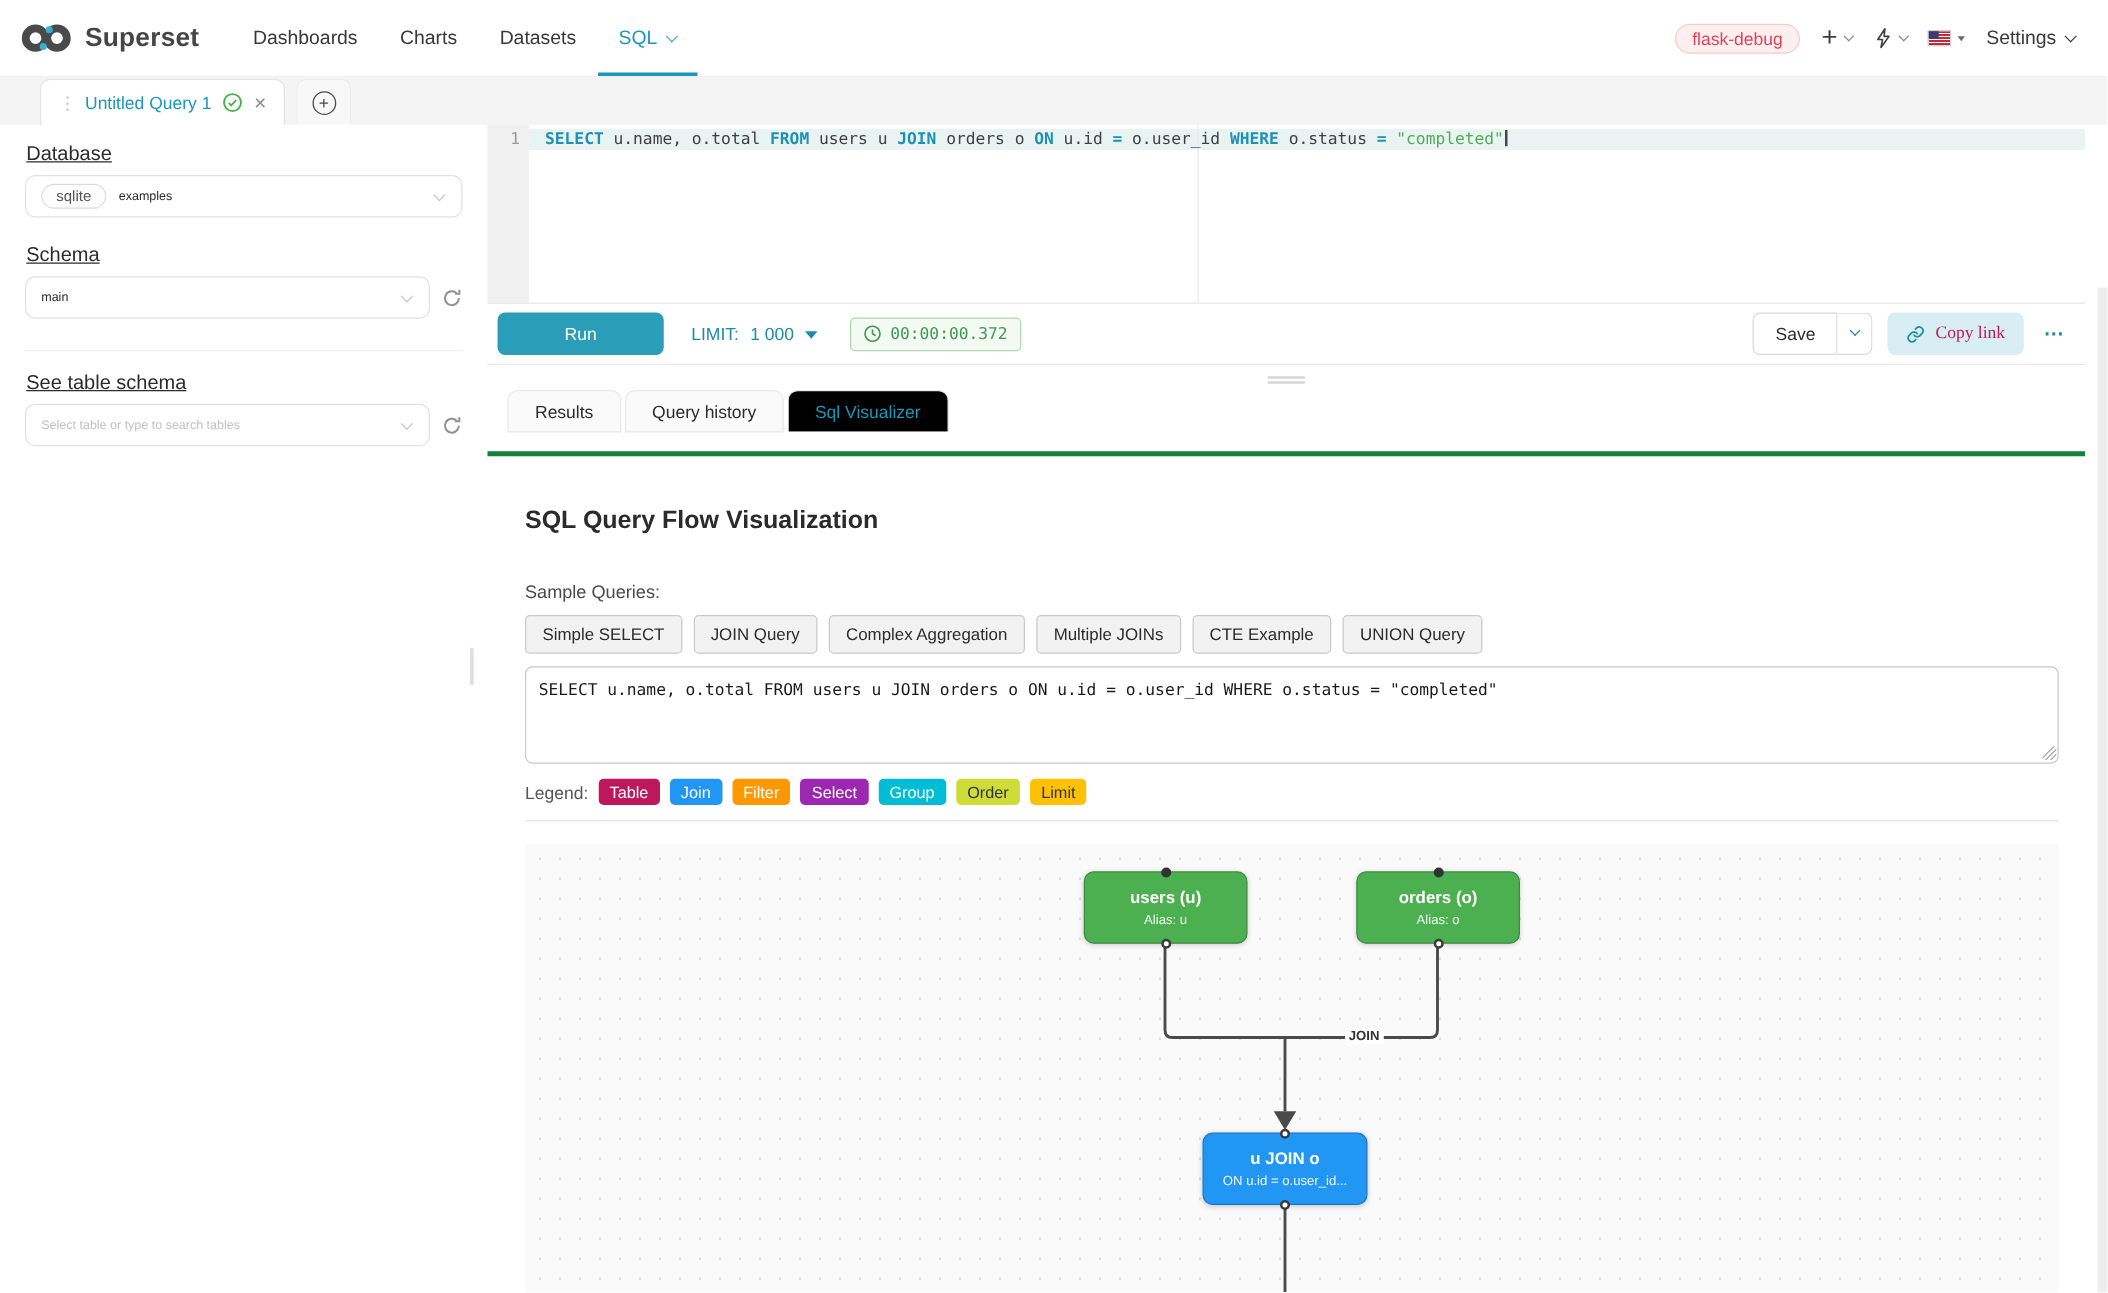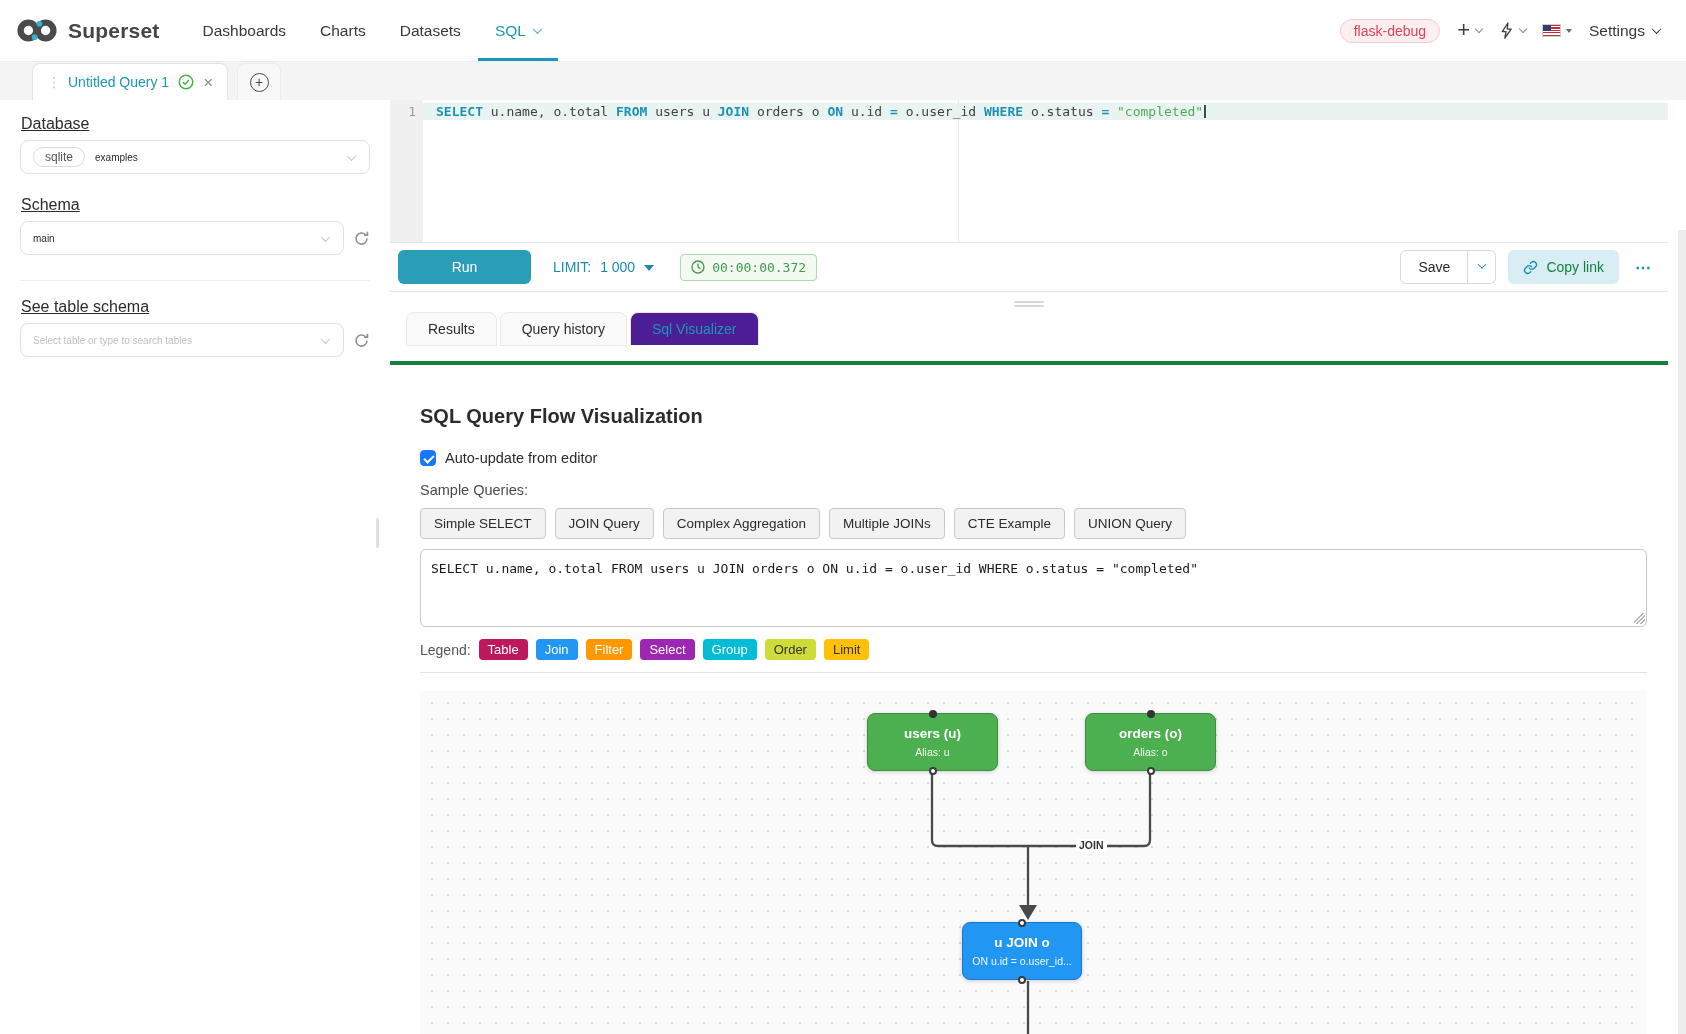--- a/index.html
+++ b/index.html
@@ -86,31 +86,31 @@
   .timer { display:flex; align-items:center; gap:7px; border:1px solid #aed8ae; background:#f2faf2;
     border-radius:4px; padding:5px 10px; color:#3d9b4f; font:13px "DejaVu Sans Mono", monospace; }
   .tb-right { margin-left:auto; display:flex; align-items:center; gap:12px; }
   .save-group { display:flex; }
   .save-btn { height:34px; padding:0 17px; background:#fff; border:1px solid #d9d9d9; border-radius:6px 0 0 6px;
     font-size:14px; color:#2b2b2b; cursor:pointer; font-family:inherit; }
   .save-caret { height:34px; width:28px; background:#fff; border:1px solid #d9d9d9; border-left:none;
     border-radius:0 6px 6px 0; display:flex; align-items:center; justify-content:center; color:#1a8cab; cursor:pointer; }
   .save-caret .chev { width:6px; height:6px; margin-top:-3px; }
   .copylink { height:34px; display:flex; align-items:center; gap:8px; background:#d9edf4; border:none;
-    border-radius:6px; padding:0 15px; color:#15803d; font-size:14px; cursor:pointer; font-family:Liberation Sans, sans-serif; }
+    border-radius:6px; padding:0 15px; color:#be185d; font-size:14px; cursor:pointer; font-family:Liberation Serif, serif; }
   .dots-btn { color:#1a8cab; font-size:16px; font-weight:bold; letter-spacing:1px; cursor:pointer; padding:0 4px; }
 
   
   .southpane { flex:1; position:relative; display:flex; flex-direction:column; }
   .pane-grip { position:absolute; top:7px; left:50%; transform:translateX(-50%); width:30px; cursor:row-resize; }
   .pane-grip i { display:block; height:2px; background:#d6d6d6; margin:2px 0; border-radius:1px; }
   .tabsrow { display:flex; gap:3px; padding:20px 0 16px 16px; border-bottom:4px solid #15803d; }
   .stab { padding:8px 21px; font-size:14px; color:#2b2b2b; background:#fafafa; border:1px solid #e8e8e8;
     border-radius:8px 8px 0 0; margin-bottom:-1px; cursor:pointer; }
-  .stab.active { background:#4c1d95; color:#1a97ba; border-bottom-color:#fff; }
+  .stab.active { background:#000000; color:#1a97ba; border-bottom-color:#fff; }
 
   .viz { padding:40px 21px 0 30px; flex:1; overflow:hidden; display:flex; flex-direction:column; }
   .viz h2 { margin:0 0 22px; font-size:20px; color:#2b2b2b; }
   .chk-row { display:flex; align-items:center; gap:9px; font-size:14.5px; color:#2b2b2b; }
   .chk { width:16px; height:16px; border:1px solid #bbb; border-radius:4px; position:relative; cursor:pointer; background:#fff; }
   .chk.checked { background:#1677ff; border-color:#1677ff; }
   .chk.checked::after { content:""; position:absolute; left:5px; top:2px; width:4px; height:8px;
     border:solid #fff; border-width:0 2px 2px 0; transform:rotate(45deg); }
   .sample-label { font-size:14.5px; color:#4a4a4a; margin:16px 0 10px; }
   .sample-row { display:flex; gap:9px; }
@@ -135,21 +135,21 @@
     box-shadow:0 1px 4px rgba(0,0,0,.18); display:flex; flex-direction:column; align-items:center;
     justify-content:center; gap:5px; color:#fff; cursor:pointer; }
   .node .t { font-size:13.5px; font-weight:bold; }
   .node .s { font-size:10.5px; opacity:.93; }
   .h { position:absolute; left:50%; transform:translateX(-50%); width:8px; height:8px; border-radius:50%; }
   .h.top { top:-4.5px; } .h.bot { bottom:-4.5px; }
   .h.solid { background:#333; }
   .h.ring  { background:#fff; border:2px solid #3a3a3a; }
   #node-users { left:447px; top:22px; }
   #node-orders { left:665px; top:22px; }
-  #node-join { left:542px; top:231px; width:120px;justify-content:center; }
+  #node-join { left:542px; top:231px; width:132px;justify-content:center; }
   .edge-label { position:absolute; left:656px; top:148px; background:#fff; padding:0 3px;
     font-size:10.5px; font-weight:bold; color:#333; }
 </style>
 </head>
 <body>
 
 <div class="topnav">
   <div class="brand">
     <svg width="42" height="27" viewBox="0 0 44 28">
       <circle cx="13" cy="14" r="8.2" fill="none" stroke="#4a4a4a" stroke-width="6.6"></circle>
@@ -308,24 +308,20 @@
         </div>
       <div class="tabsrow">
         <div class="stab"><span>Results</span></div>
         <div class="stab"><span>Query history</span></div>
         <div class="stab active"><span>Sql Visualizer</span></div>
       </div>
 
       <div class="viz">
         <h2>SQL Query Flow Visualization</h2>
 
-        <div class="chk-row">
-          <span class="chk checked" id="auto-update-chk"></span>
-          <span>Auto-update from editor</span>
-        </div>
 
         <div class="sample-label">Sample Queries:</div>
         <div class="sample-row">
           <button class="sample-btn">Simple SELECT</button>
           <button class="sample-btn">JOIN Query</button>
           <button class="sample-btn">Complex Aggregation</button>
           <button class="sample-btn">Multiple JOINs</button>
           <button class="sample-btn">CTE Example</button>
           <button class="sample-btn">UNION Query</button>
         </div>

